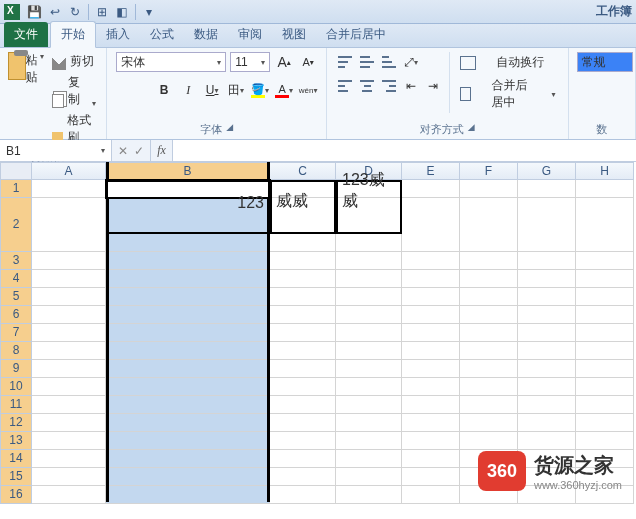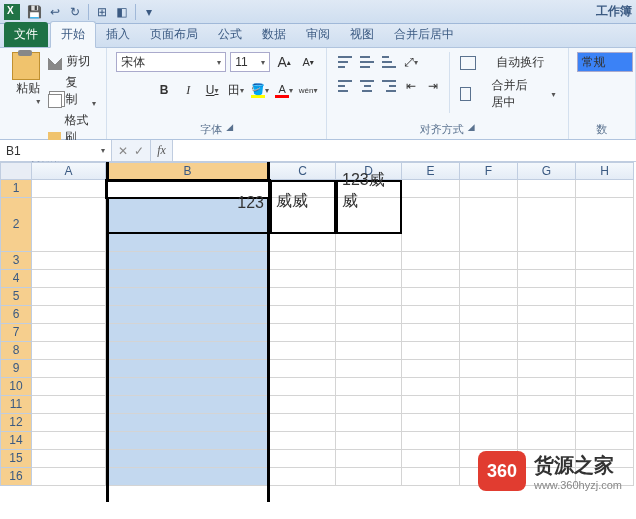--- a/index.html
+++ b/index.html
@@ -22,21 +22,21 @@
 
 
 .ribbon { height:92px; background:#f4f8fc; border-bottom:1px solid #b0c4de; display:flex; }
 .group { border-right:1px solid #d4e0ee; padding:4px 8px 2px; display:flex; flex-direction:column; }
 .group .body { flex:1; display:flex; gap:6px; align-items:flex-start; }
 .group .lbl { text-align:center; color:#5a728f; font-size:11px; padding-top:2px; display:flex; justify-content:center; gap:4px; }
 .group .lbl .dlg { font-size:9px; color:#5a728f; }
 .btncol { display:flex; flex-direction:column; gap:2px; }
 .smbtn { display:flex; align-items:flex-end; gap:4px; padding:1px 2px; cursor:pointer; }
 .smbtn .ic { width:14px; height:14px; display:inline-block; }
-.paste-big { display:flex; flex-direction:column; align-items:flex-end; width:36px; cursor:pointer; }
+.paste-big { display:flex; flex-direction:row; align-items:flex-start; width:36px; cursor:pointer; }
 .paste-big .ic { width:28px; height:28px; background:#f0c36d; border:1px solid #c09030; position:relative; }
 .paste-big .ic::before { content:""; position:absolute; left:5px; top:-3px; width:14px; height:6px; background:#888; border-radius:2px; }
 .ic-cut { background:linear-gradient(45deg,#888 45%,transparent 45%),linear-gradient(-45deg,#888 45%,transparent 45%); }
 .ic-copy { background:#fff; border:1px solid #888; box-shadow:2px -2px 0 #fff,2px -2px 0 1px #888; }
 .ic-brush { background:#f0c36d; }
 .fontrow { display:flex; gap:4px; align-items:center; margin-bottom:4px; }
 .fontsel { width:110px; height:20px; border:1px solid #aac; background:#fff; padding:0 4px; display:flex; align-items:center; justify-content:space-between; }
 .sizesel { width:40px; height:20px; border:1px solid #aac; background:#fff; padding:0 4px; display:flex; align-items:center; justify-content:space-between;}
 .dd { font-size:8px; color:#555; }
 .fbtn { width:20px; height:20px; border:1px solid transparent; display:flex; align-items:center; justify-content:center; cursor:pointer; }
@@ -101,21 +101,20 @@
     <span class="sep"></span>
     <span>▾</span>
   </div>
   <span class="title">工作簿</span>
 </div>
 
 <div class="tabs">
   <div class="tab file">文件</div>
   <div class="tab active">开始</div>
   <div class="tab">插入</div>
-  <div class="tab">页面布局</div>
   <div class="tab">公式</div>
   <div class="tab">数据</div>
   <div class="tab">审阅</div>
   <div class="tab">视图</div>
   <div class="tab">合并后居中</div>
 </div>
 
 <div class="ribbon">
 
   <div class="group">
@@ -424,20 +423,31 @@
         <div class="cell cA"></div>
         <div class="cell cB"></div>
         <div class="cell cC"></div>
         <div class="cell cD"></div>
         <div class="cell cE"></div>
         <div class="cell cF"></div>
         <div class="cell cG"></div>
         <div class="cell cH"></div>
       </div>
     <div class="row">
+        <div class="rowh sel">13</div>
+        <div class="cell cA"></div>
+        <div class="cell cB"></div>
+        <div class="cell cC"></div>
+        <div class="cell cD"></div>
+        <div class="cell cE"></div>
+        <div class="cell cF"></div>
+        <div class="cell cG"></div>
+        <div class="cell cH"></div>
+      </div>
+    <div class="row">
         <div class="rowh sel">14</div>
         <div class="cell cA"></div>
         <div class="cell cB"></div>
         <div class="cell cC"></div>
         <div class="cell cD"></div>
         <div class="cell cE"></div>
         <div class="cell cF"></div>
         <div class="cell cG"></div>
         <div class="cell cH"></div>
       </div>

